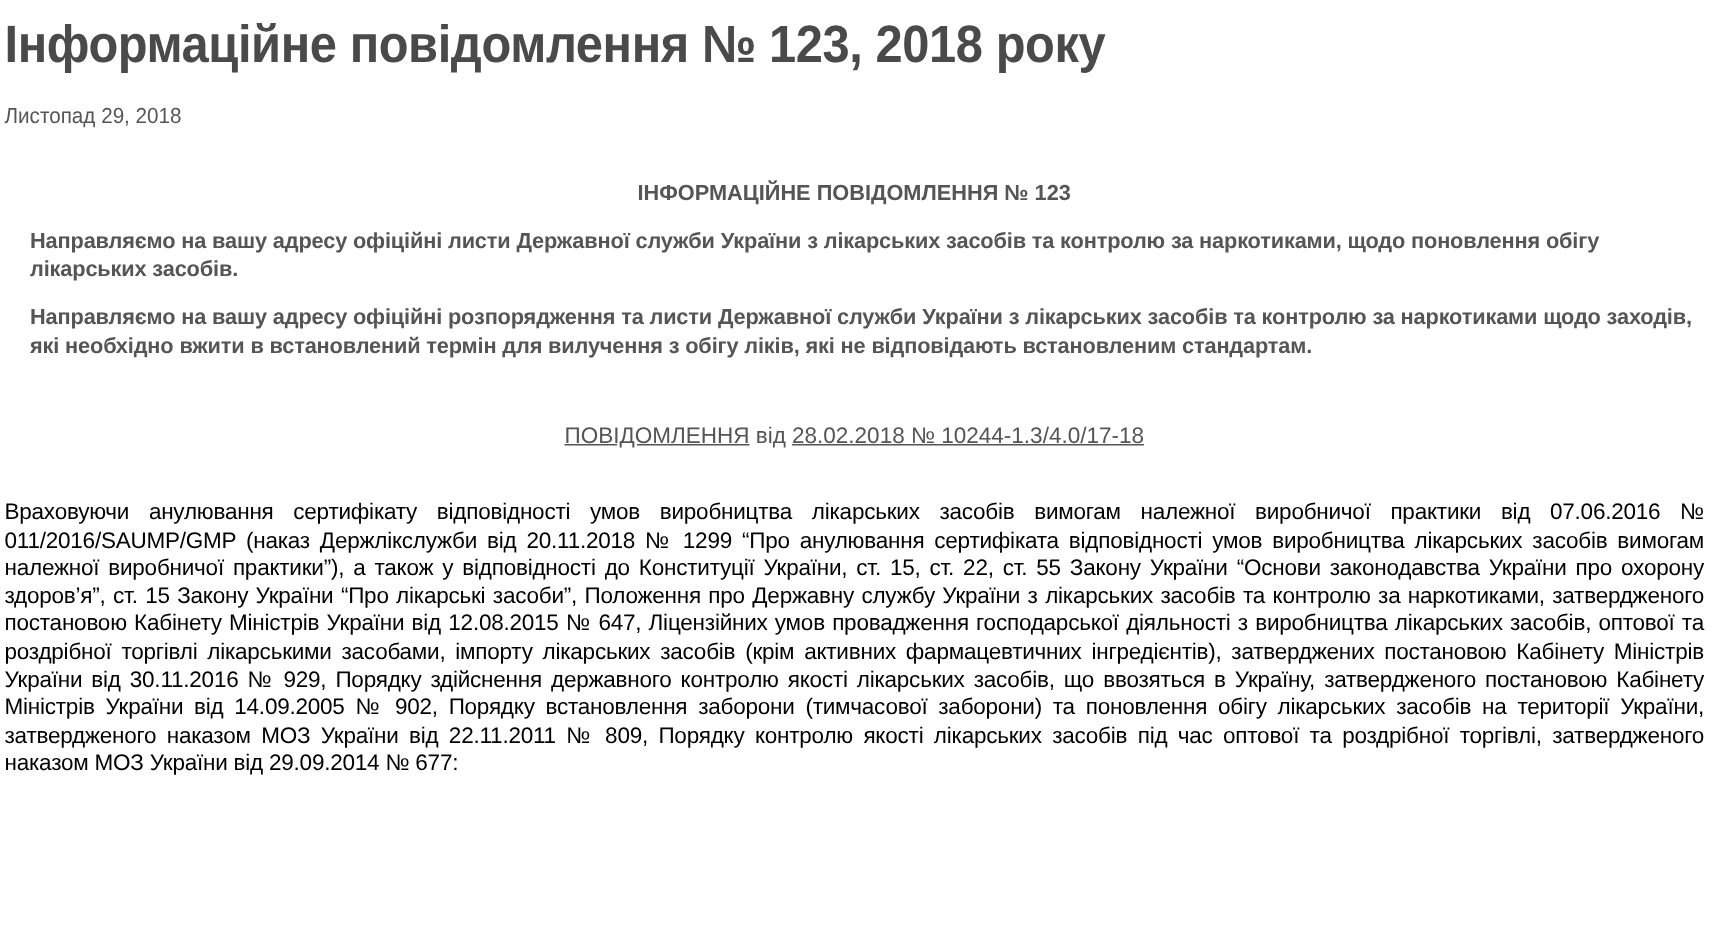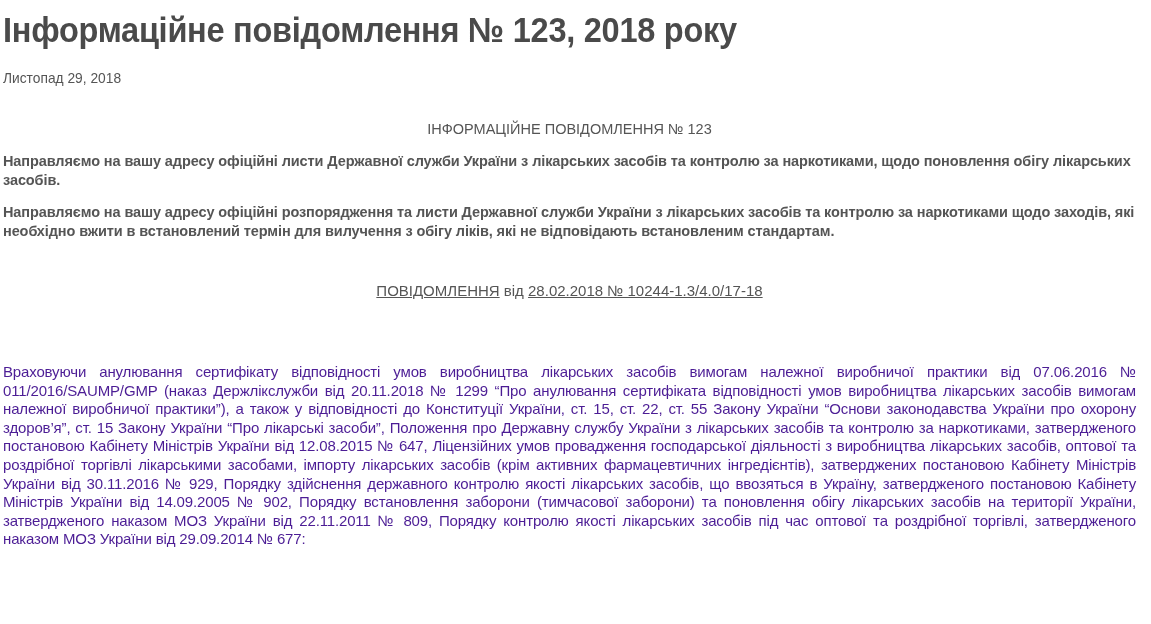--- a/index.html
+++ b/index.html
@@ -13,34 +13,34 @@
     margin: 0; padding-top: 9px;
     font-size: 35px; font-weight: bold; color: #4a4a4a;
     line-height: 42px; letter-spacing: -0.3px;
     transform: scaleX(0.93); transform-origin: left center; white-space: nowrap;
   }
   .date {
     margin-top: 18px; font-size: 14.5px; color: #555555; line-height: 18px;
     transform: scaleX(0.95); transform-origin: left center; white-space: nowrap;
   }
   .heading-center {
-    margin-top: 33px; text-align: center; font-weight: normal; font-size: 14.5px; color: #555555;
+    margin-top: 33px; text-align: center; font-weight: bold; font-size: 14.5px; color: #555555;
     line-height: 18px;
   }
   .lead {
     margin-top: 14px; font-weight: bold; font-size: 14.5px; line-height: 19px; color: #555555;
     letter-spacing: -0.1px;
   }
   .lead + .lead { margin-top: 13px; }
   .order-line {
     margin-top: 41px; text-align: center; font-size: 15px; line-height: 18px; color: #555555;
   }
   .order-line a { color: #555555; text-decoration: underline; cursor: pointer; }
   .body-p {
-    margin-top: 63px; font-size: 15px; line-height: 18.6px; text-align: justify; color: #4c1d95;
+    margin-top: 33px; font-size: 15px; line-height: 18.6px; text-align: justify; color: #000000;
     letter-spacing: -0.15px;
   }
   .body-p2 {
     margin-top: 12px; font-size: 15px; line-height: 18.6px; text-align: justify; color: #555555;
     letter-spacing: -0.15px;
   }
 </style>
 </head>
 <body>
 
@@ -55,14 +55,14 @@
 
   <div class="order-line">
     <a>ПОВІДОМЛЕННЯ</a><span style="white-space:pre"> від </span><a>28.02.2018 № 10244-1.3/4.0/17-18</a>
   </div>
 
   <p class="body-p">Враховуючи анулювання сертифікату відповідності умов виробництва лікарських засобів вимогам належної виробничої практики від 07.06.2016 № 011/2016/SAUMP/GMP (наказ Держлікслужби від 20.11.2018 №  1299 “Про анулювання сертифіката відповідності умов виробництва лікарських засобів вимогам належної виробничої практики”), а також у відповідності до Конституції України, ст. 15, ст. 22, ст. 55 Закону України “Основи законодавства України про охорону здоров’я”, ст. 15 Закону України “Про лікарські засоби”, Положення про Державну службу України з лікарських засобів та контролю за наркотиками, затвердженого постановою Кабінету Міністрів України від 12.08.2015 №  647, Ліцензійних умов провадження господарської діяльності з виробництва лікарських засобів, оптової та роздрібної торгівлі лікарськими засобами, імпорту лікарських засобів (крім активних фармацевтичних інгредієнтів), затверджених постановою Кабінету Міністрів України від 30.11.2016 № 929, Порядку здійснення державного контролю якості лікарських засобів, що ввозяться в Україну, затвердженого постановою Кабінету Міністрів України від 14.09.2005 №  902, Порядку встановлення заборони (тимчасової заборони) та поновлення обігу лікарських засобів на території України, затвердженого наказом МОЗ України від 22.11.2011 №  809, Порядку контролю якості лікарських засобів під час оптової та роздрібної торгівлі, затвердженого наказом МОЗ України від 29.09.2014 № 677:</p>
 </div>
 
 <style>
   p { margin-bottom: 0; }
-  .lead { margin-left: 0; margin-right: 0; }
+  .lead { margin-left: 17px; margin-right: 0; }
 </style>
 
 </body></html>

